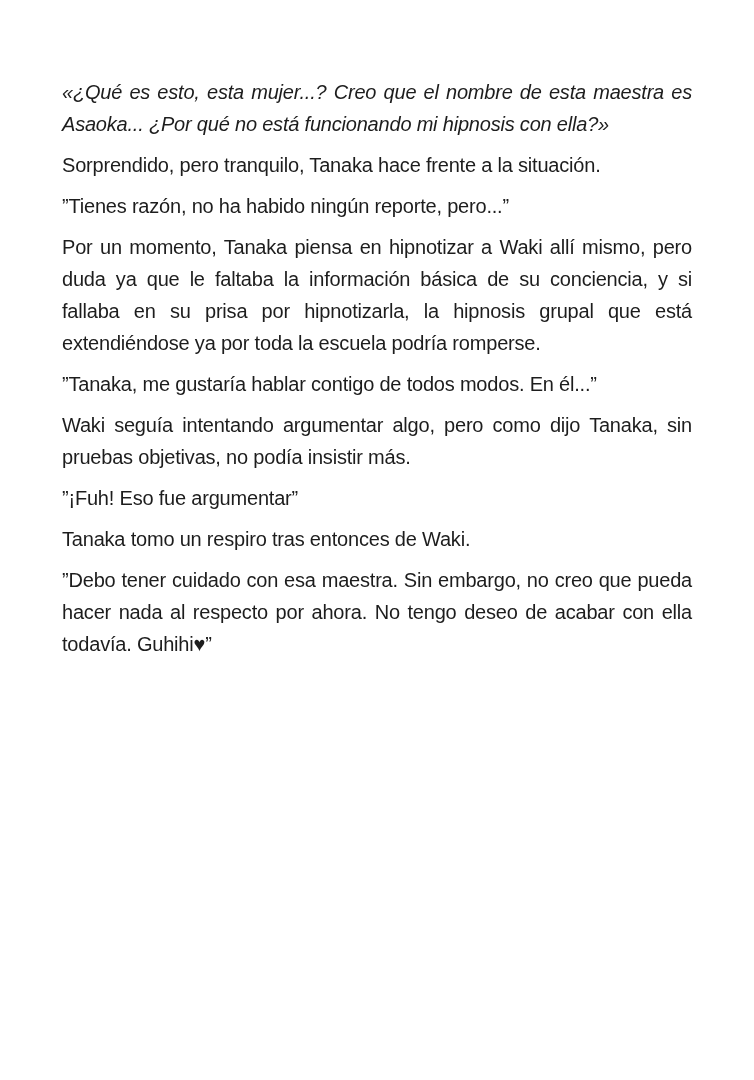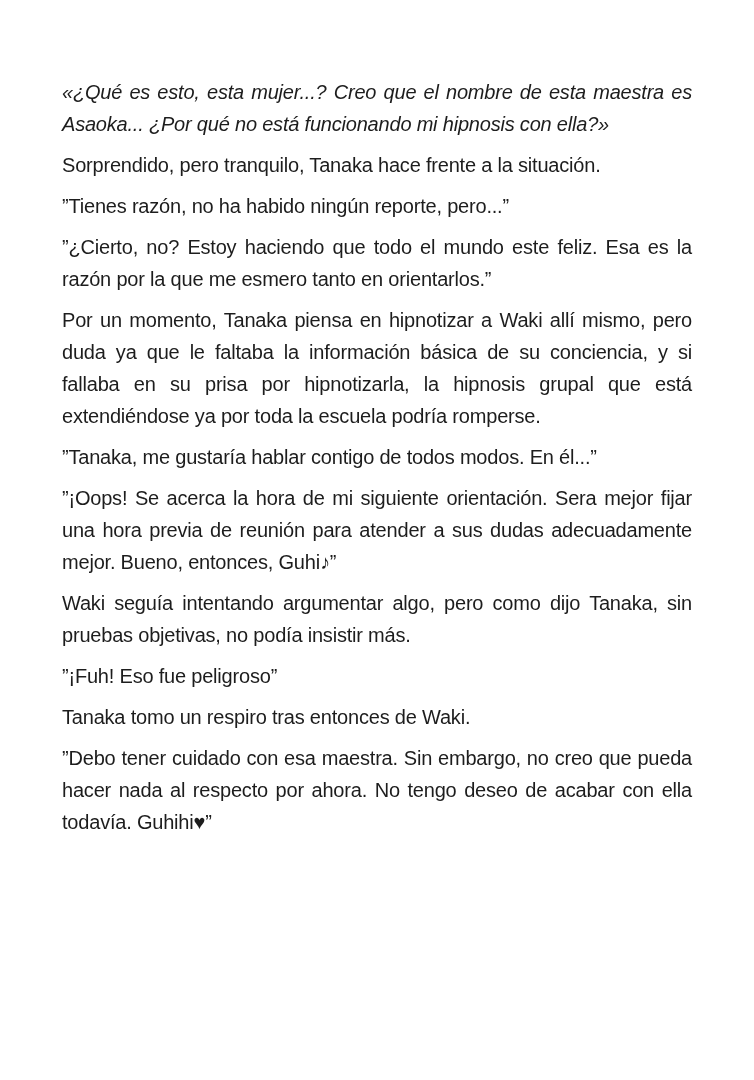--- a/index.html
+++ b/index.html
@@ -35,22 +35,20 @@
   }
 </style>
 </head>
 <body>
 
 <div class="page">
   <div class="text-column">
     <p class="thought">«¿Qué es esto,  esta mujer...? Creo que el nombre de esta maestra es Asaoka... ¿Por qué no está funcionando mi hipnosis con ella?»</p>
     <p>Sorprendido, pero tranquilo, Tanaka hace frente a la situación.</p>
     <p>”Tienes razón, no ha habido ningún reporte, pero...”</p>
-    <p>”¿Cierto, no? Estoy haciendo que todo el mundo este feliz. Esa es la razón por la que me esmero tanto en orientarlos.”</p>
     <p>Por un momento, Tanaka piensa en hipnotizar a Waki allí mismo, pero duda ya que le faltaba la información básica de su conciencia, y si fallaba en su prisa por hipnotizarla, la hipnosis grupal que está extendiéndose ya por toda la escuela podría romperse.</p>
     <p>”Tanaka, me gustaría hablar contigo de todos modos. En él...”</p>
-    <p>”¡Oops! Se acerca la hora de mi siguiente orientación. Sera mejor fijar una hora previa de reunión para atender a sus dudas adecuadamente mejor. Bueno, entonces, Guhi♪”</p>
     <p>Waki seguía intentando argumentar algo, pero como dijo Tanaka, sin pruebas objetivas, no podía insistir más.</p>
-    <p>”¡Fuh! Eso fue peligroso”</p>
+    <p>”¡Fuh! Eso fue argumentar”</p>
     <p>Tanaka tomo un respiro tras entonces de Waki.</p>
     <p>”Debo tener cuidado con esa maestra. Sin embargo, no creo que pueda hacer nada al respecto por ahora. No tengo deseo de acabar con ella todavía. Guhihi♥”</p>
   </div>
 </div>
 
 </body></html>

